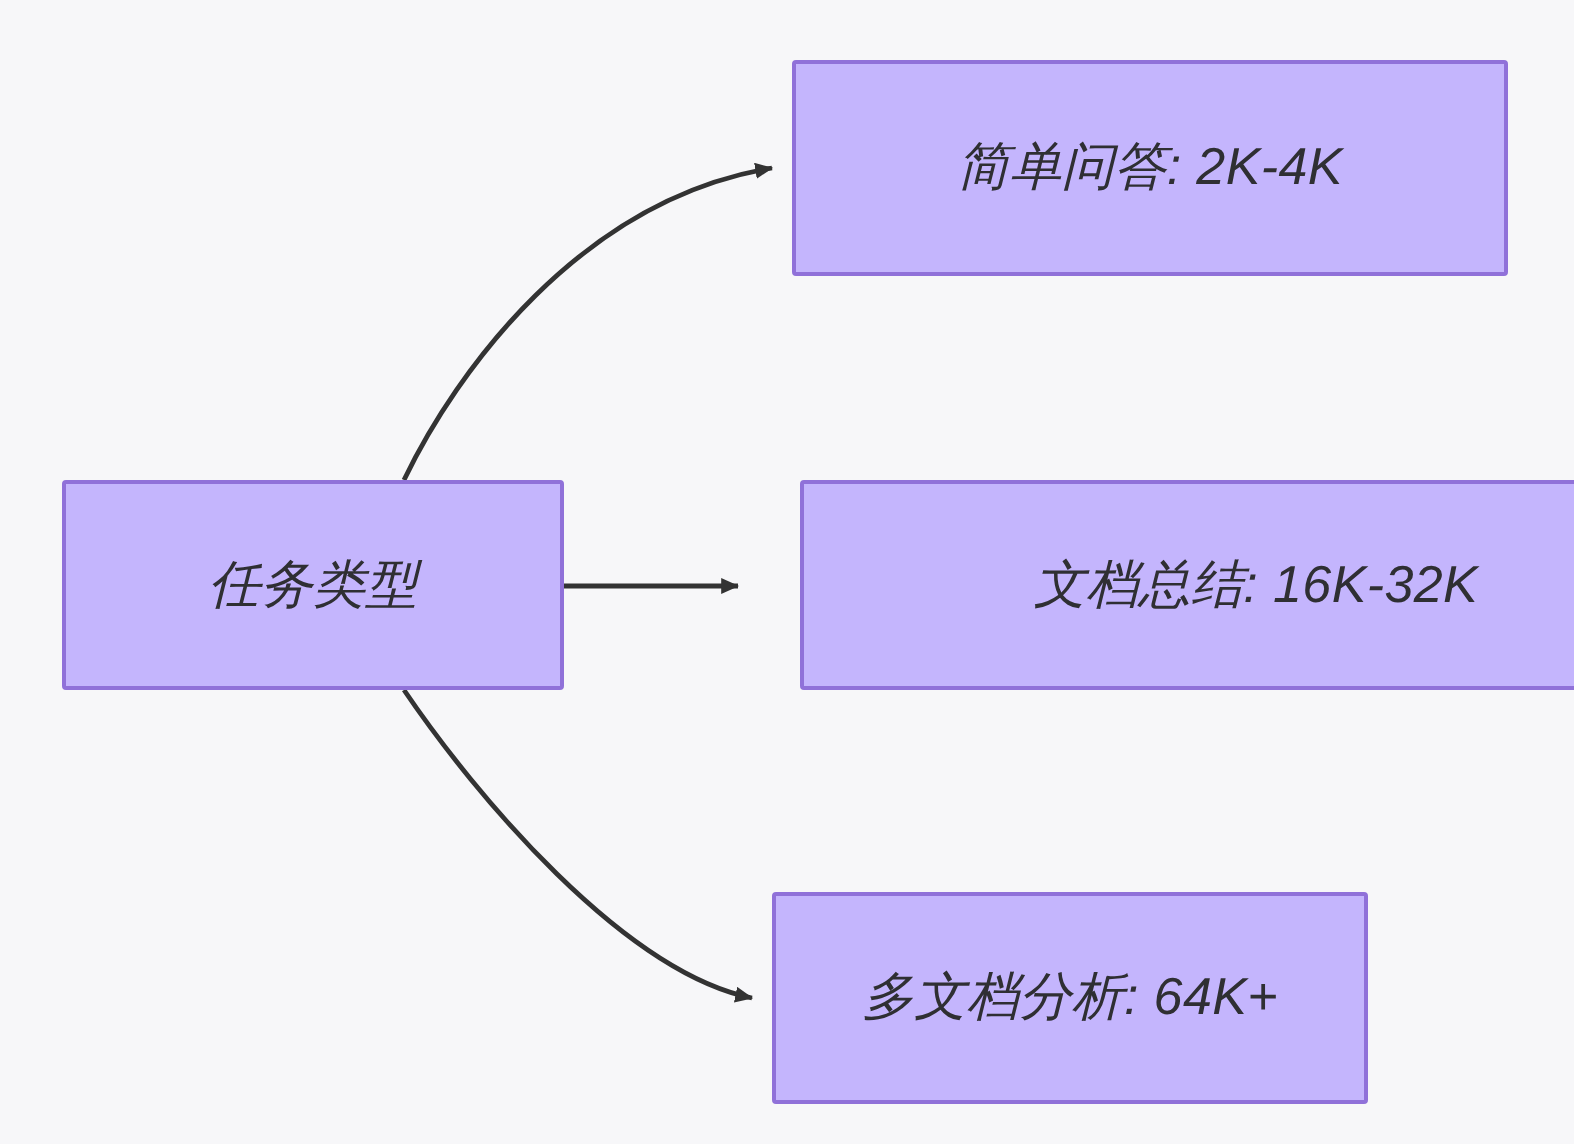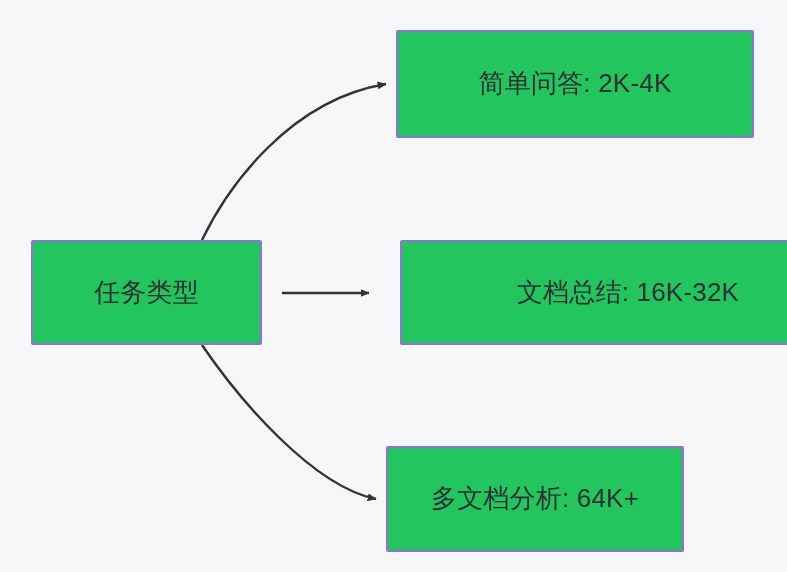--- a/index.html
+++ b/index.html
@@ -22,40 +22,41 @@
     position: absolute;
     left: 0;
     top: 0;
     width: 787px;
     height: 572px;
     pointer-events: none;
   }
   .node {
     position: absolute;
     box-sizing: border-box;
-    background: #22c55e;
+    background: #c4b5fd;
     border: 2px solid #9071d9;
     border-radius: 2px;
     display: flex;
     align-items: center;
     justify-content: center;
     color: #2f2f33;
     font-size: 26px;
     line-height: 1.2;
     letter-spacing: 0.2px;
     white-space: nowrap;
+    font-style: italic;
   }
   .node-label {
     display: block;
   }
   
   #node-root {
     left: 31px;
     top: 240px;
-    width: 231px;
+    width: 251px;
     height: 105px;
   }
   
   #node-simple-qa {
     left: 396px;
     top: 30px;
     width: 358px;
     height: 108px;
   }
   #node-doc-summary {

